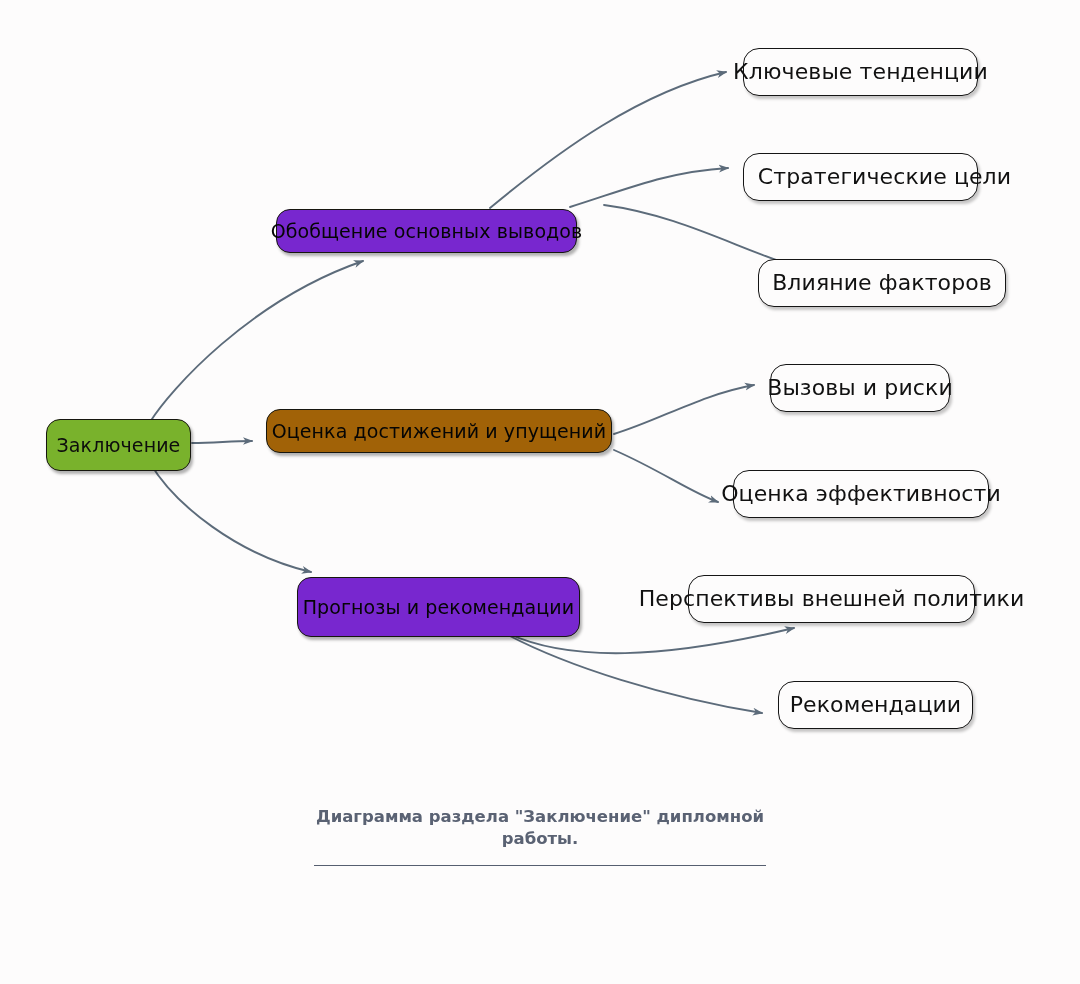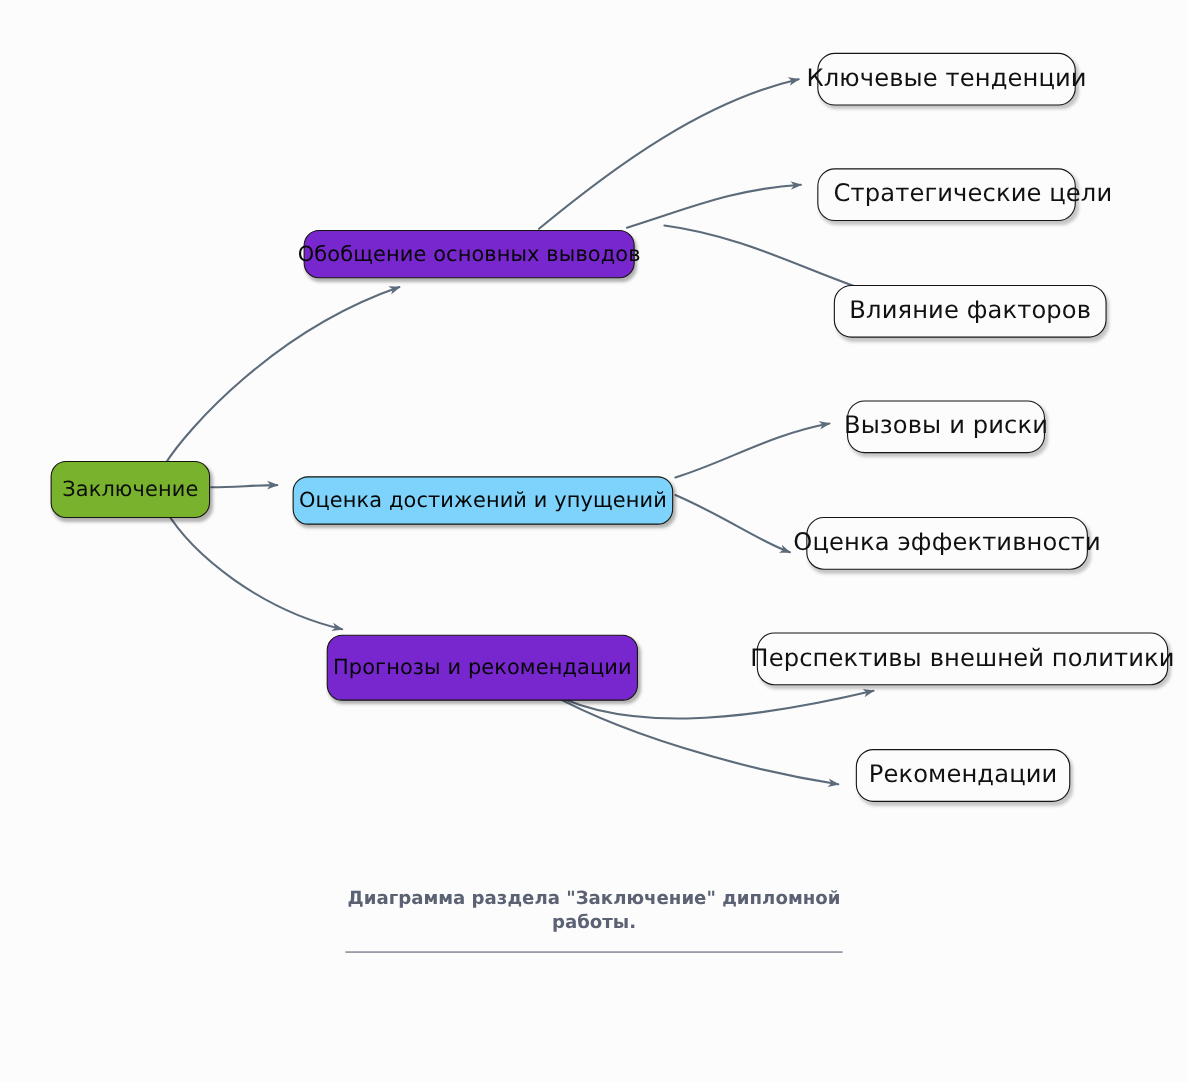--- a/index.html
+++ b/index.html
@@ -139,33 +139,33 @@
       </div>
       <div class="node leaf" style="left: 743px; top: 48px; width: 235px; height: 48px;">
         <span class="node-label">Ключевые тенденции</span>
       </div>
       <div class="node leaf" style="left: 743px; top: 153px; width: 235px; height: 48px; padding-left: 48px;">
         <span class="node-label">Стратегические цели</span>
       </div>
       <div class="node leaf" style="left: 758px; top: 259px; width: 248px; height: 48px;">
         <span class="node-label">Влияние факторов</span>
       </div>
-      <div class="node branch" style="left: 266px; top: 433px; width: 346px; height: 44px; background: #7dd3fc;">
+      <div class="node branch" style="left: 266px; top: 409px; width: 346px; height: 44px; background: #a16207;">
         <span class="node-label">Оценка достижений и упущений</span>
       </div>
       <div class="node leaf" style="left: 770px; top: 364px; width: 180px; height: 48px;">
         <span class="node-label">Вызовы и риски</span>
       </div>
       <div class="node leaf" style="left: 733px; top: 470px; width: 256px; height: 48px;">
         <span class="node-label">Оценка эффективности</span>
       </div>
       <div class="node branch" style="left: 297px; top: 577px; width: 283px; height: 60px; background: rgb(120, 39, 207);">
         <span class="node-label">Прогнозы и рекомендации</span>
       </div>
-      <div class="node leaf" style="left: 688px; top: 575px; width: 374px; height: 48px;">
+      <div class="node leaf" style="left: 688px; top: 575px; width: 287px; height: 48px;">
         <span class="node-label">Перспективы внешней политики</span>
       </div>
       <div class="node leaf" style="left: 778px; top: 681px; width: 195px; height: 48px;">
         <span class="node-label">Рекомендации</span>
       </div>
     </div>
 
 </div>
 
 <div id="footer-block">

